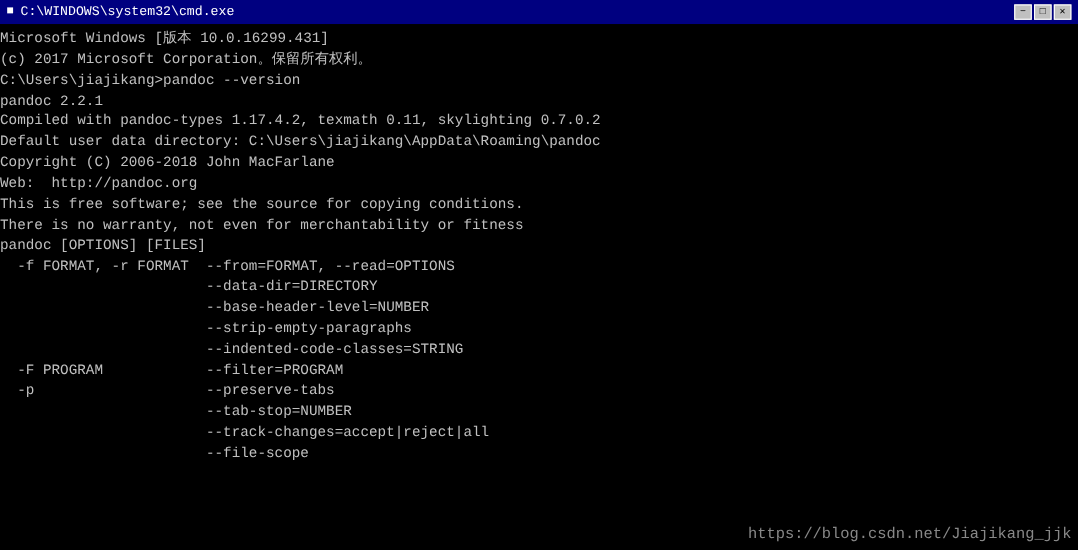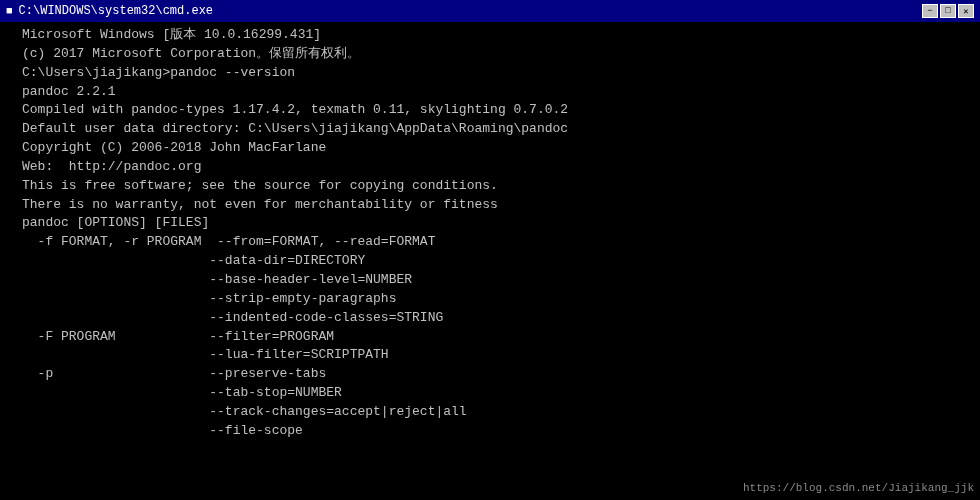--- a/index.html
+++ b/index.html
@@ -37,36 +37,36 @@
       background: #c0c0c0;
       border: 1px solid #ffffff;
       color: #000000;
       font-size: 9px;
       display: flex;
       align-items: center;
       justify-content: center;
       cursor: pointer;
     }
     .console-area {
-      padding: 4px 22px;
+      padding: 4px 0;
       height: 478px;
       overflow: hidden;
       background: #000000;
     }
     .line {
       line-height: 1.45;
       white-space: pre;
       color: #c0c0c0;
     }
     .watermark {
       position: absolute;
       bottom: 6px;
       right: 6px;
       color: #888888;
-      font-size: 11px;
+      font-size: 14px;
     }
   </style>
 </head>
 <body>
 
 <div class="title-bar">
   <div class="title-bar-left">
     <span style="font-size:11px;">■</span>
     <span>C:\WINDOWS\system32\cmd.exe</span>
   </div>
@@ -84,26 +84,25 @@
     <div class="line">C:\Users\jiajikang&gt;pandoc --version</div>
     <div class="line">pandoc 2.2.1</div>
     <div class="line">Compiled with pandoc-types 1.17.4.2, texmath 0.11, skylighting 0.7.0.2</div>
     <div class="line">Default user data directory: C:\Users\jiajikang\AppData\Roaming\pandoc</div>
     <div class="line">Copyright (C) 2006-2018 John MacFarlane</div>
     <div class="line">Web:  http://pandoc.org</div>
     <div class="line">This is free software; see the source for copying conditions.</div>
     <div class="line">There is no warranty, not even for merchantability or fitness</div>
     <div class="line"></div>
     <div class="line">pandoc [OPTIONS] [FILES]</div>
-    <div class="line">  -f FORMAT, -r PROGRAM  --from=FORMAT, --read=FORMAT</div>
+    <div class="line">  -f FORMAT, -r FORMAT  --from=FORMAT, --read=OPTIONS</div>
     <div class="line">                        --data-dir=DIRECTORY</div>
     <div class="line">                        --base-header-level=NUMBER</div>
     <div class="line">                        --strip-empty-paragraphs</div>
     <div class="line">                        --indented-code-classes=STRING</div>
     <div class="line">  -F PROGRAM            --filter=PROGRAM</div>
-    <div class="line">                        --lua-filter=SCRIPTPATH</div>
     <div class="line">  -p                    --preserve-tabs</div>
     <div class="line">                        --tab-stop=NUMBER</div>
     <div class="line">                        --track-changes=accept|reject|all</div>
     <div class="line">                        --file-scope</div>
   </div>
 
 <div class="watermark">https://blog.csdn.net/Jiajikang_jjk</div>
 
 </body></html>

